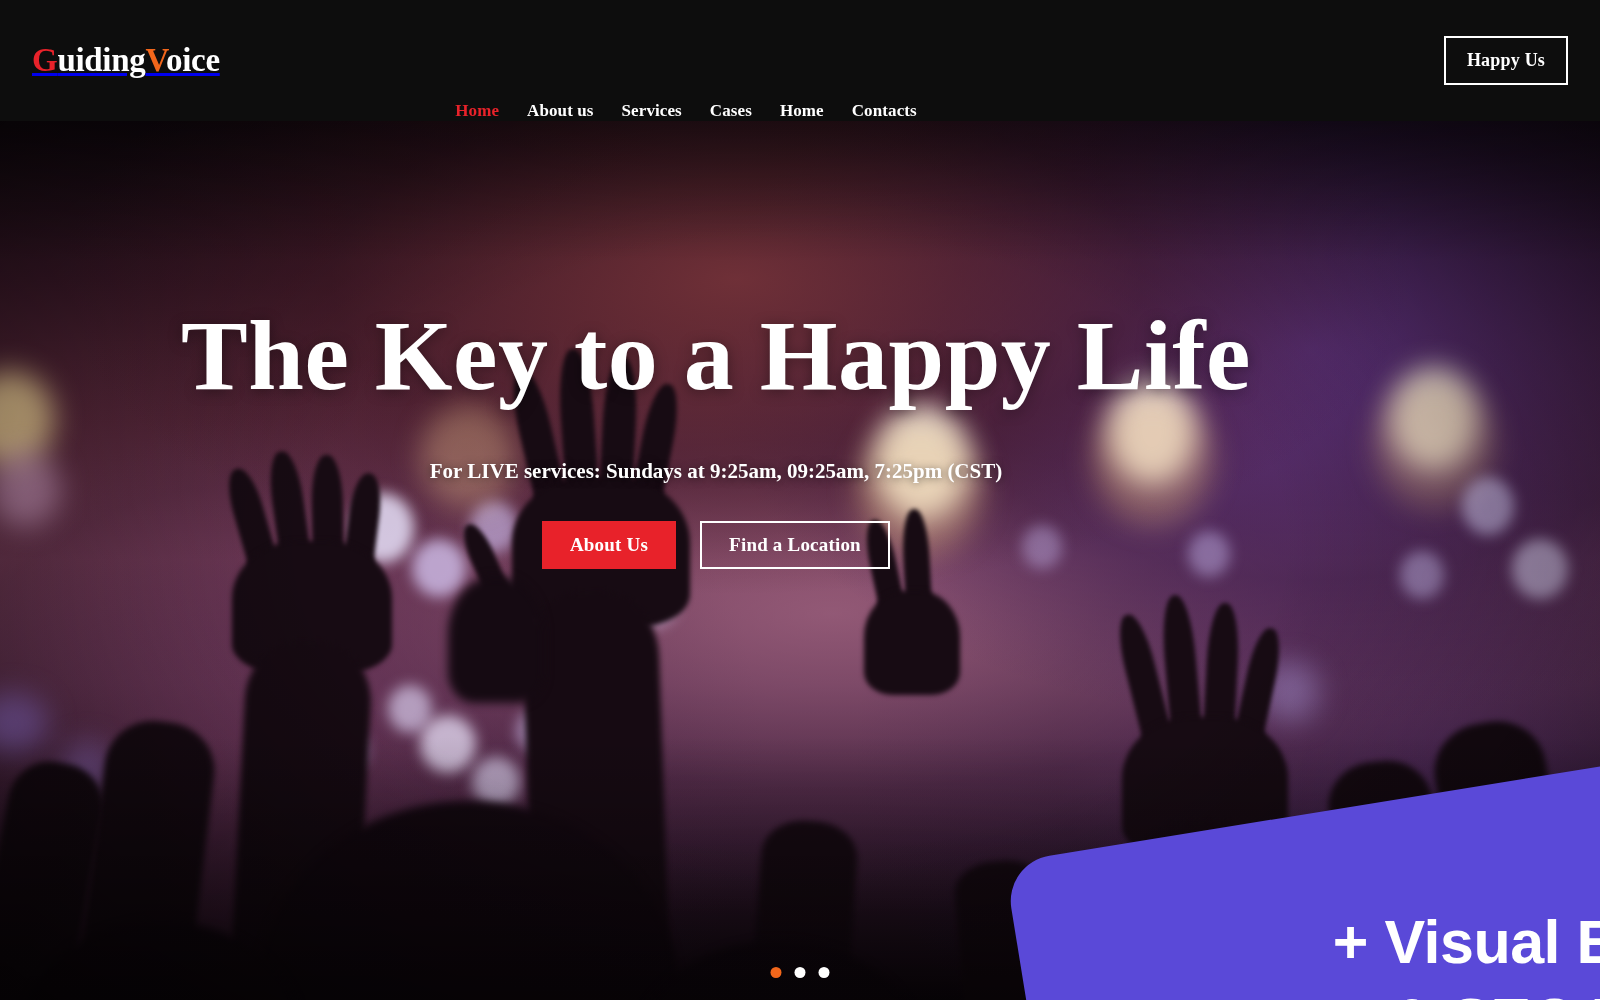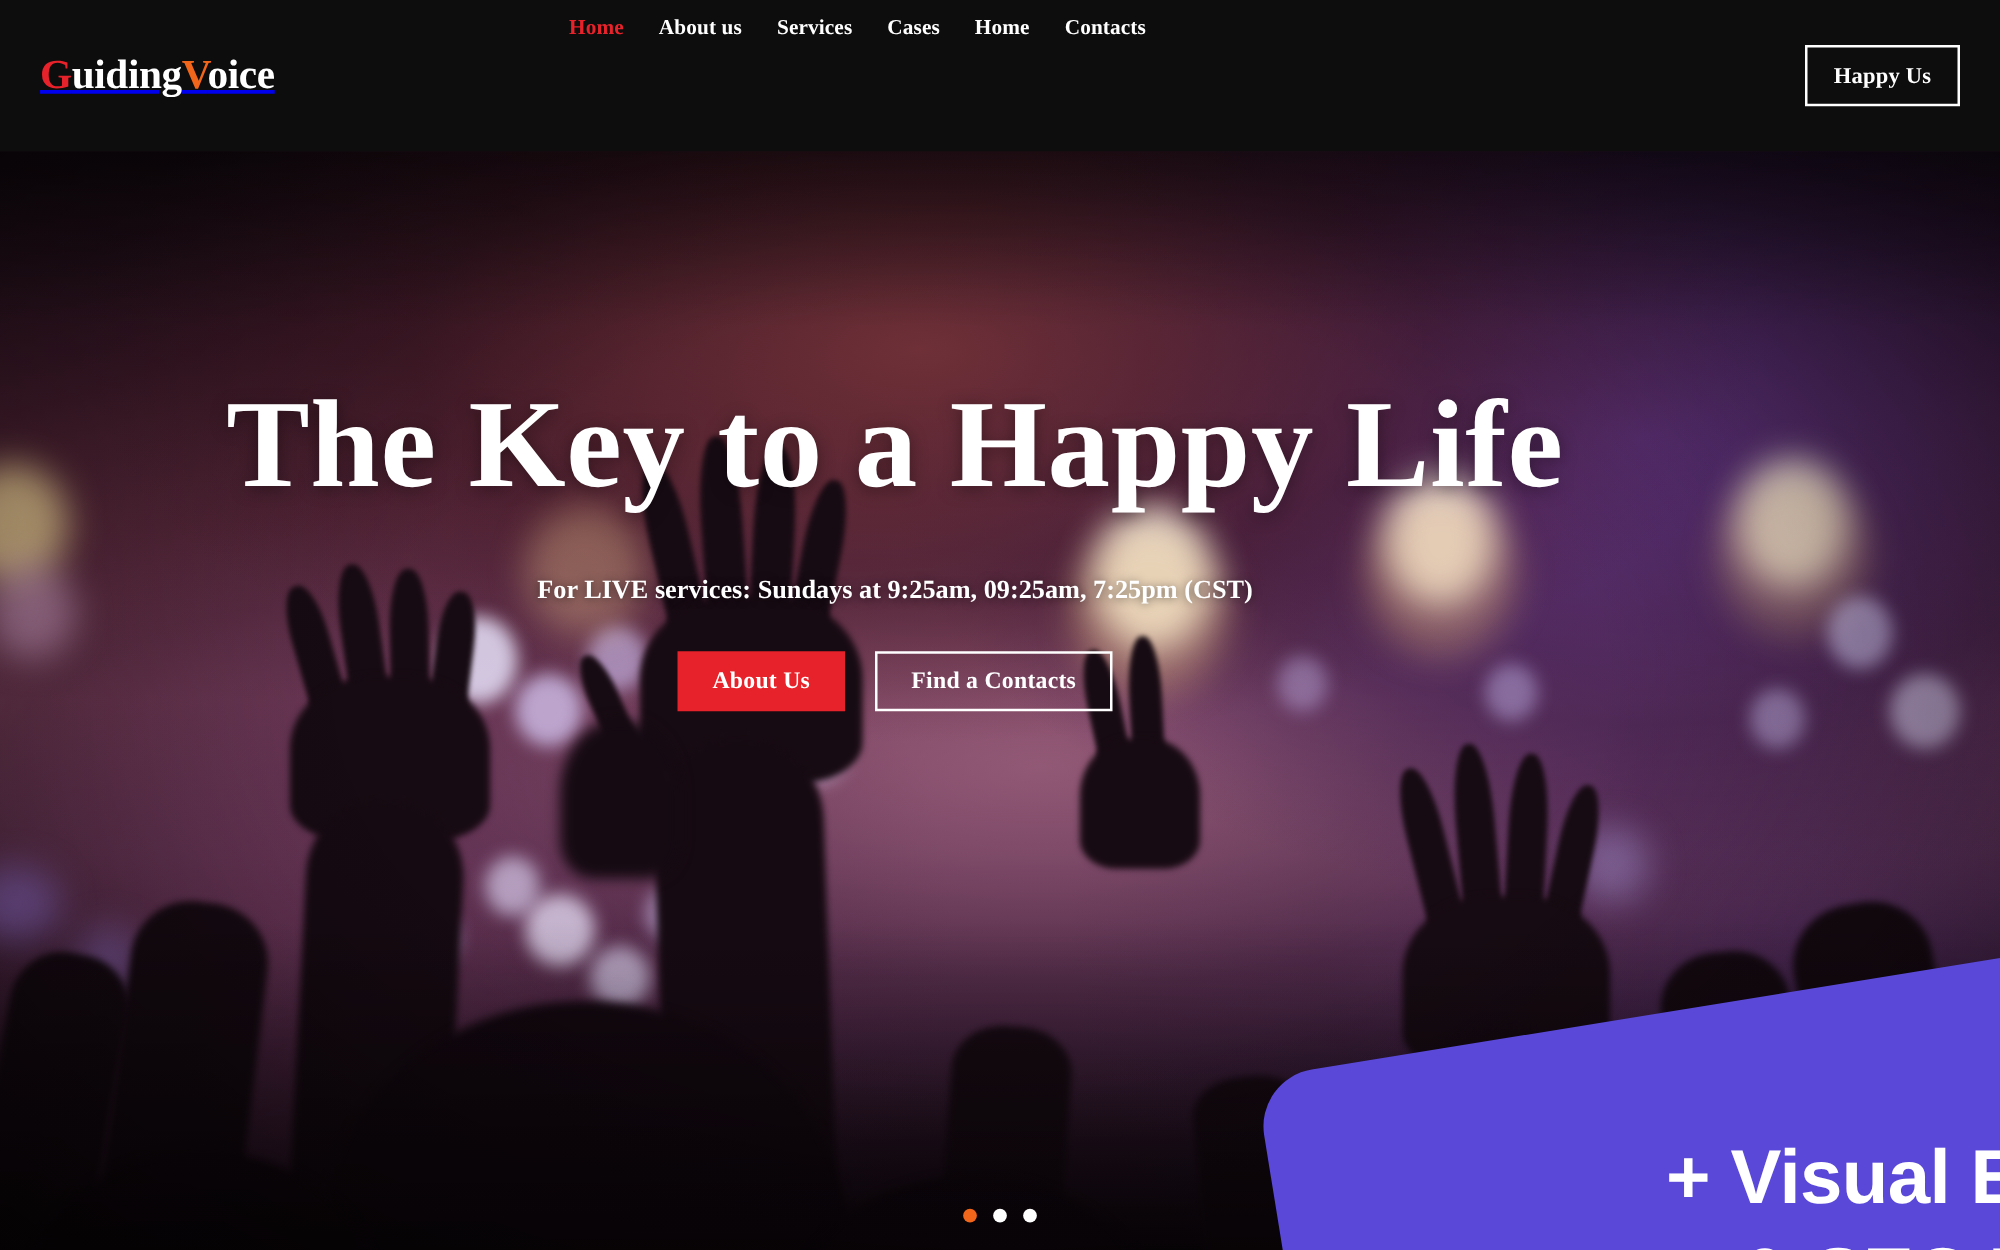--- a/index.html
+++ b/index.html
@@ -27,24 +27,23 @@
     line-height:1;
     white-space:nowrap;
   }
   .brand .b-g{ color:#e8222a; }
   .brand .b-uiding{ color:#ffffff;margin-top:32px; }
   .brand .b-v{ color:#f2661b; }
   .brand .b-oice{ color:#ffffff; }
 
   .main-nav{
     position:absolute; left:0; top:0; width:1376px; height:121px;
-    display:flex; align-items:flex-start; justify-content:center;
+    display:flex; align-items:flex-end; justify-content:center;
     gap:0;
     pointer-events:none;
-    margin-top:12px;
   }
   .main-nav .nav-inner{
     display:flex; align-items:center; gap:28px;
     pointer-events:auto;
     transform:translateX(-2px);
   }
   .nav-link{
     font-family:"Liberation Serif", serif;
     font-size:17px;
     font-weight:bold;
@@ -349,21 +348,21 @@
 
   <div class="hero-content">
     <h1 class="hero-title">The Key to a Happy Life</h1>
 
     <p class="hero-subtitle">
       <span>For LIVE services: Sundays at 9:25am, 09:25am, 7:25pm (CST)</span>
     </p>
 
     <div class="hero-actions">
       <button class="btn-primary">About Us</button>
-      <button class="btn-ghost">Find a Contacts</button>
+      <button class="btn-ghost">Find a Location</button>
     </div>
   </div>
 
   <div class="carousel-dots">
     <span class="dot active"></span>
     <span class="dot"></span>
     <span class="dot"></span>
   </div>
 
   <div class="promo-banner">

